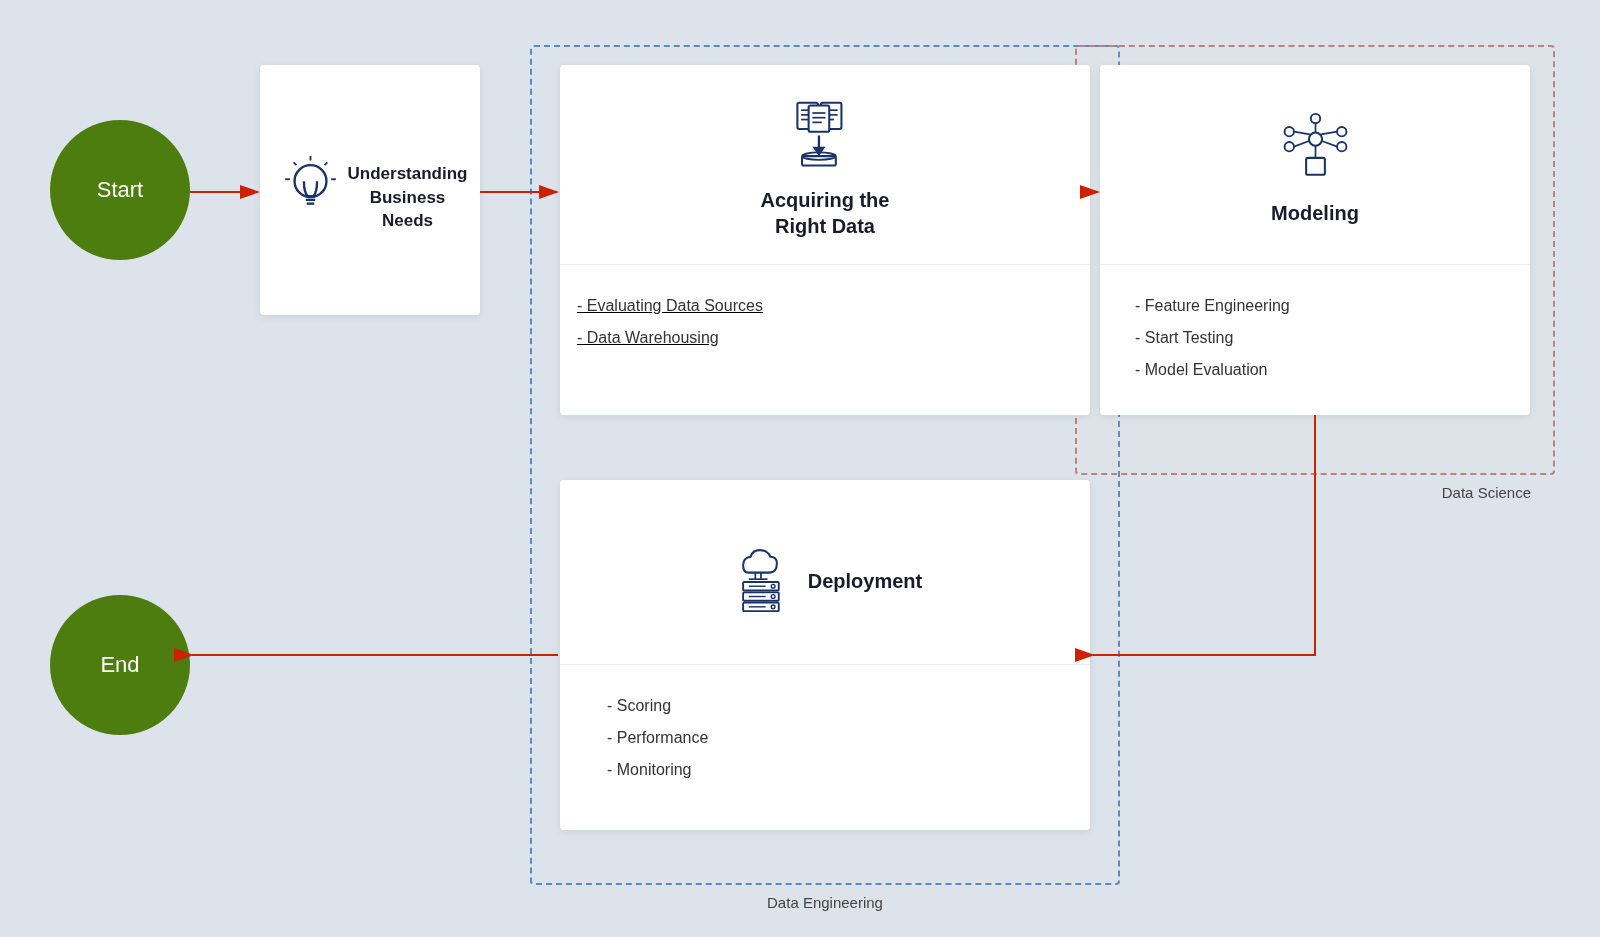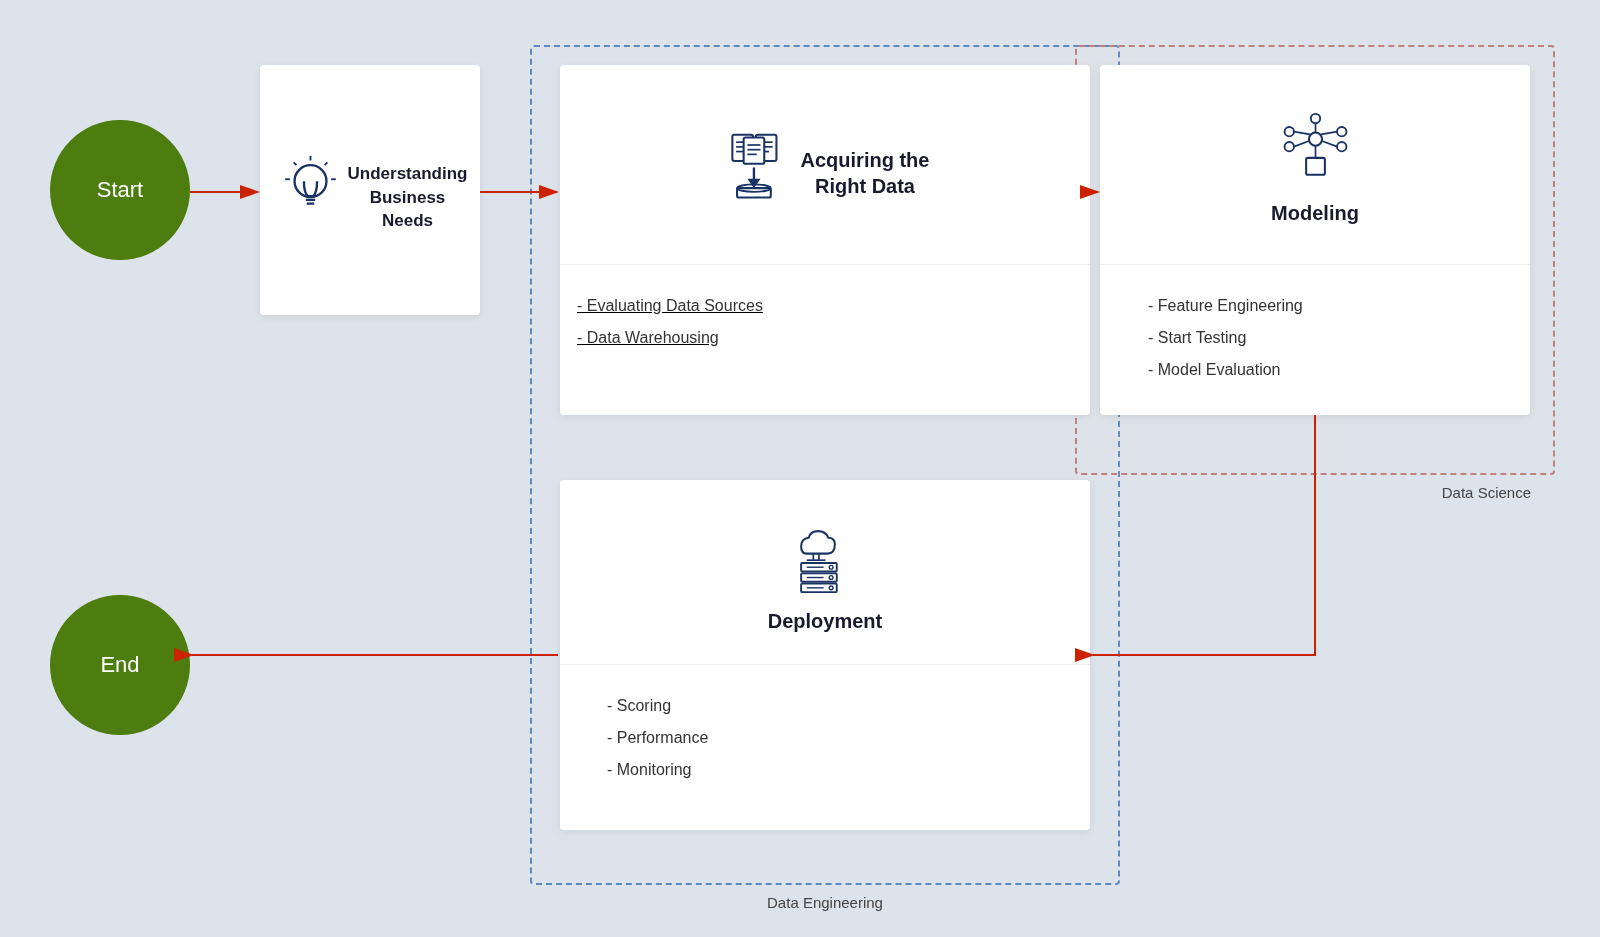--- a/index.html
+++ b/index.html
@@ -121,21 +121,21 @@
     
     .card-acquiring {
       left: 560px;
       top: 65px;
       width: 530px;
       height: 350px;
     }
 
     .card-acquiring-top {
       display: flex;
-      flex-direction: row;
+      flex-direction: column;
       align-items: center;
       justify-content: center;
       padding: 20px 20px 15px;
       border-bottom: 1px solid #eee;
       height: 200px;
     }
 
     .card-acquiring-bottom {
       padding: 25px 17px;
       text-decoration: underline;
@@ -159,40 +159,39 @@
       display: flex;
       flex-direction: column;
       align-items: center;
       justify-content: center;
       padding: 20px 20px 15px;
       border-bottom: 1px solid #eee;
       height: 200px;
     }
 
     .card-modeling-bottom {
-      padding: 25px 48px;
+      padding: 25px 35px;
     }
 
     .card-modeling-bottom p {
       font-size: 16px;
       color: #333;
       line-height: 2;
     }
 
     
     .card-deployment {
       left: 560px;
       top: 480px;
       width: 530px;
       height: 350px;
     }
 
     .card-deployment-top {
       display: flex;
-      flex-direction: column;
       align-items: center;
       justify-content: center;
       padding: 20px 20px 15px;
       border-bottom: 1px solid #eee;
       height: 185px;
     }
 
     .card-deployment-bottom {
       padding: 25px 47px;
     }

